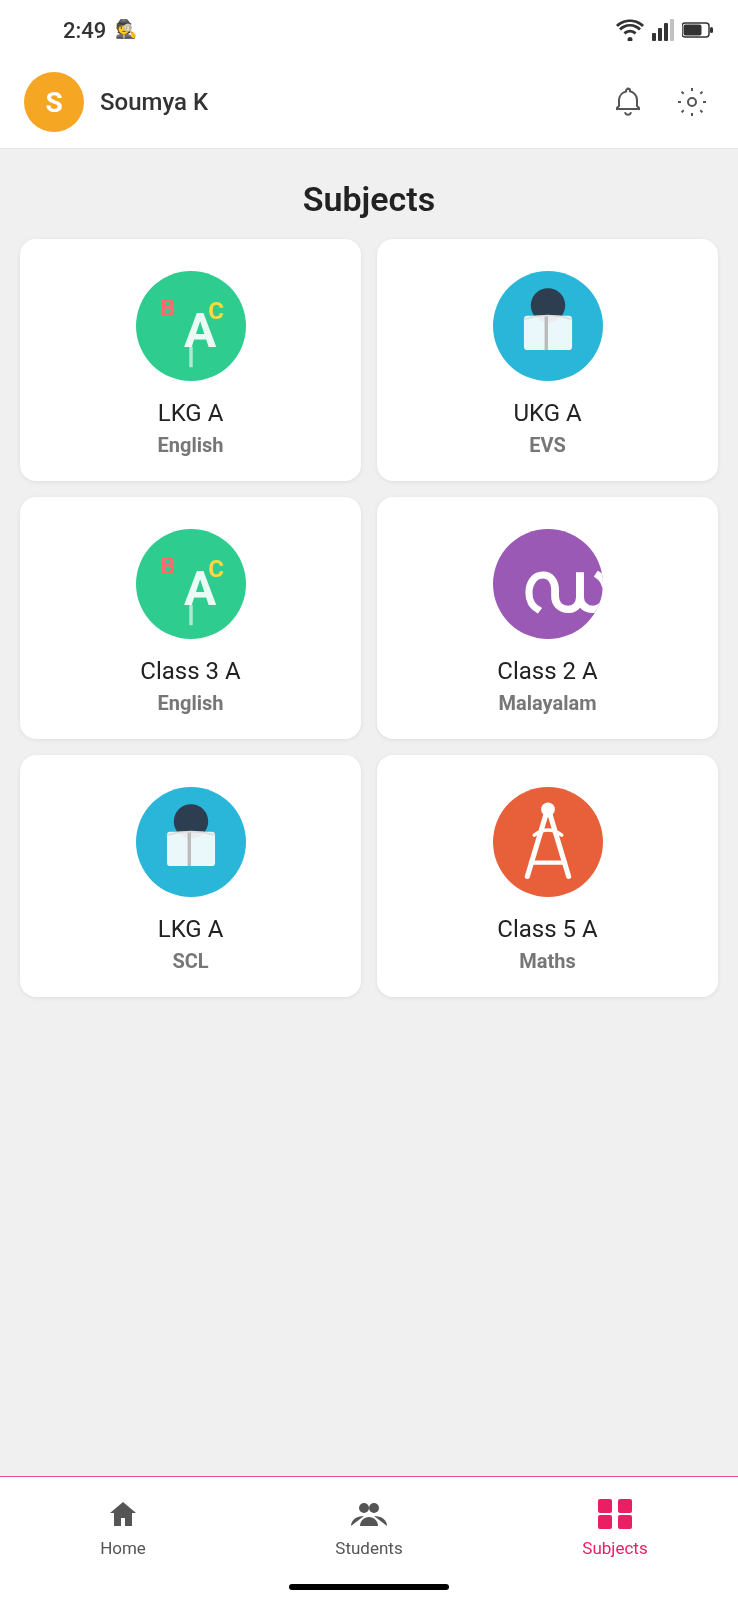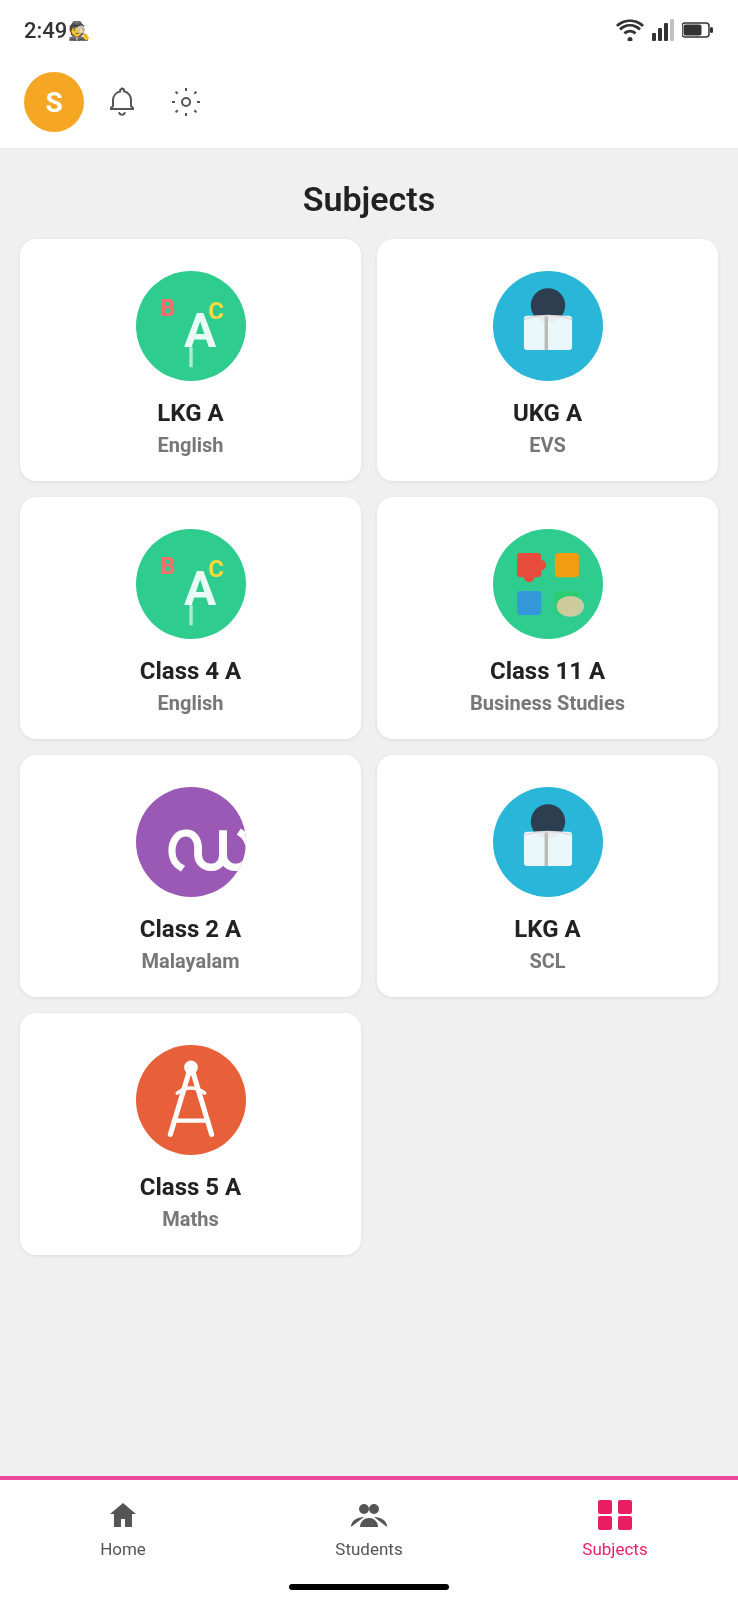--- a/index.html
+++ b/index.html
@@ -20,22 +20,22 @@
       justify-content: space-between;
       align-items: center;
       padding: 12px 24px 8px 24px;
       height: 56px;
     }
     .status-time {
       font-size: 22px;
       font-weight: 500;
       color: #333;
       display: flex;
-      align-items: center;
-      gap: 1px;
+      gap: 9px;
+      margin-left: 39px;
     }
     .status-icons {
       display: flex;
       align-items: center;
       gap: 8px;
     }
 
     
     .header {
       background: #fff;
@@ -109,40 +109,40 @@
       display: flex; align-items: center; justify-content: center;
       margin-bottom: 18px;
       overflow: hidden;
       font-size: 48px;
       font-weight: 700;
       color: #fff;
     }
 
     .subject-class {
       font-size: 24px;
-      font-weight: 700;
+      font-weight: 400;
       color: #222;
       margin-bottom: 6px;
     }
     .subject-name {
       font-size: 20px;
       color: #777;
       font-weight: 700;
     }
 
     
     .bg-teal { background: #2ecc8e; }
     .bg-sky { background: #29b6d8; }
     .bg-purple { background: #9b59b6; }
     .bg-orange { background: #e8603a; }
 
     
     .bottom-nav {
       background: #fff;
-      border-top: 4px solid #ec4899;
+      border-top: 1px solid #ec4899;
       display: flex;
       justify-content: space-around;
       align-items: stretch;
       height: 100px;
       position: sticky;
       bottom: 0;
     }
     .nav-item {
       flex: 1;
       display: flex;
@@ -202,20 +202,21 @@
     <svg width="32" height="18" viewBox="0 0 32 18" fill="#333">
       <rect x="0" y="2" width="27" height="14" rx="3" stroke="#333" stroke-width="1.5" fill="none"></rect>
       <rect x="1.5" y="3.5" width="18" height="11" rx="2" fill="#333"></rect>
       <rect x="28" y="6" width="3" height="6" rx="1.5" fill="#333"></rect>
     </svg>
   </div>
 </div>
 
 <div class="header">
   <div class="avatar">S</div>
+  <span class="user-name">Soumya K</span>
   <div class="header-icons">
     <div class="header-icon-btn">
       <svg width="32" height="32" viewBox="0 0 32 32" fill="none" stroke="#555" stroke-width="2">
         <path d="M16 3a2 2 0 0 0-2 2c0 .2.02.39.06.58A9 9 0 0 0 7 14v6l-2 2v1h22v-1l-2-2v-6a9 9 0 0 0-7.06-8.82c.04-.19.06-.38.06-.58a2 2 0 0 0-2-2z"></path>
         <path d="M13.27 27a3 3 0 0 0 5.46 0" stroke-linecap="round"></path>
       </svg>
     </div>
     <div class="header-icon-btn">
       <svg width="32" height="32" viewBox="0 0 32 32" fill="none" stroke="#555" stroke-width="2">
         <circle cx="16" cy="16" r="4"></circle>
@@ -258,42 +259,24 @@
 
     <div class="subject-card">
       <div class="subject-icon-circle bg-teal">
         <svg viewBox="0 0 64 64" fill="none">
           <text x="14" y="26" font-size="14" fill="#ff6b6b" font-weight="bold">B</text>
           <text x="28" y="44" font-size="28" fill="white" font-weight="bold" opacity="0.9">A</text>
           <text x="42" y="28" font-size="14" fill="#ffd93d" font-weight="bold">C</text>
           <line x1="32" y1="44" x2="32" y2="56" stroke="rgba(255,255,255,0.6)" stroke-width="2"></line>
         </svg>
       </div>
-      <span class="subject-class">Class 4 A</span>
+      <span class="subject-class">Class 3 A</span>
       <span class="subject-name">English</span>
     </div>
 
-    <div class="subject-card">
-      <div class="subject-icon-circle bg-teal">
-        <svg viewBox="0 0 64 64" fill="none">
-
-          <rect x="14" y="14" width="14" height="14" rx="2" fill="#e74c3c"></rect>
-          <rect x="36" y="14" width="14" height="14" rx="2" fill="#f39c12"></rect>
-          <rect x="14" y="36" width="14" height="14" rx="2" fill="#3498db"></rect>
-          <rect x="36" y="36" width="14" height="14" rx="2" fill="#2ecc71"></rect>
-
-          <circle cx="28" cy="21" r="3" fill="#e74c3c"></circle>
-          <circle cx="21" cy="28" r="3" fill="#e74c3c"></circle>
-
-          <ellipse cx="45" cy="45" rx="8" ry="6" fill="#f5cba7" opacity="0.8"></ellipse>
-        </svg>
-      </div>
-      <span class="subject-class">Class 11 A</span>
-      <span class="subject-name">Business Studies</span>
-    </div>
 
     <div class="subject-card">
       <div class="subject-icon-circle bg-purple">
         <svg viewBox="0 0 64 64" fill="none">
 
           <text x="16" y="48" font-size="40" fill="white" font-weight="bold" font-family="serif">ഡ</text>
         </svg>
       </div>
       <span class="subject-class">Class 2 A</span>
       <span class="subject-name">Malayalam</span>

